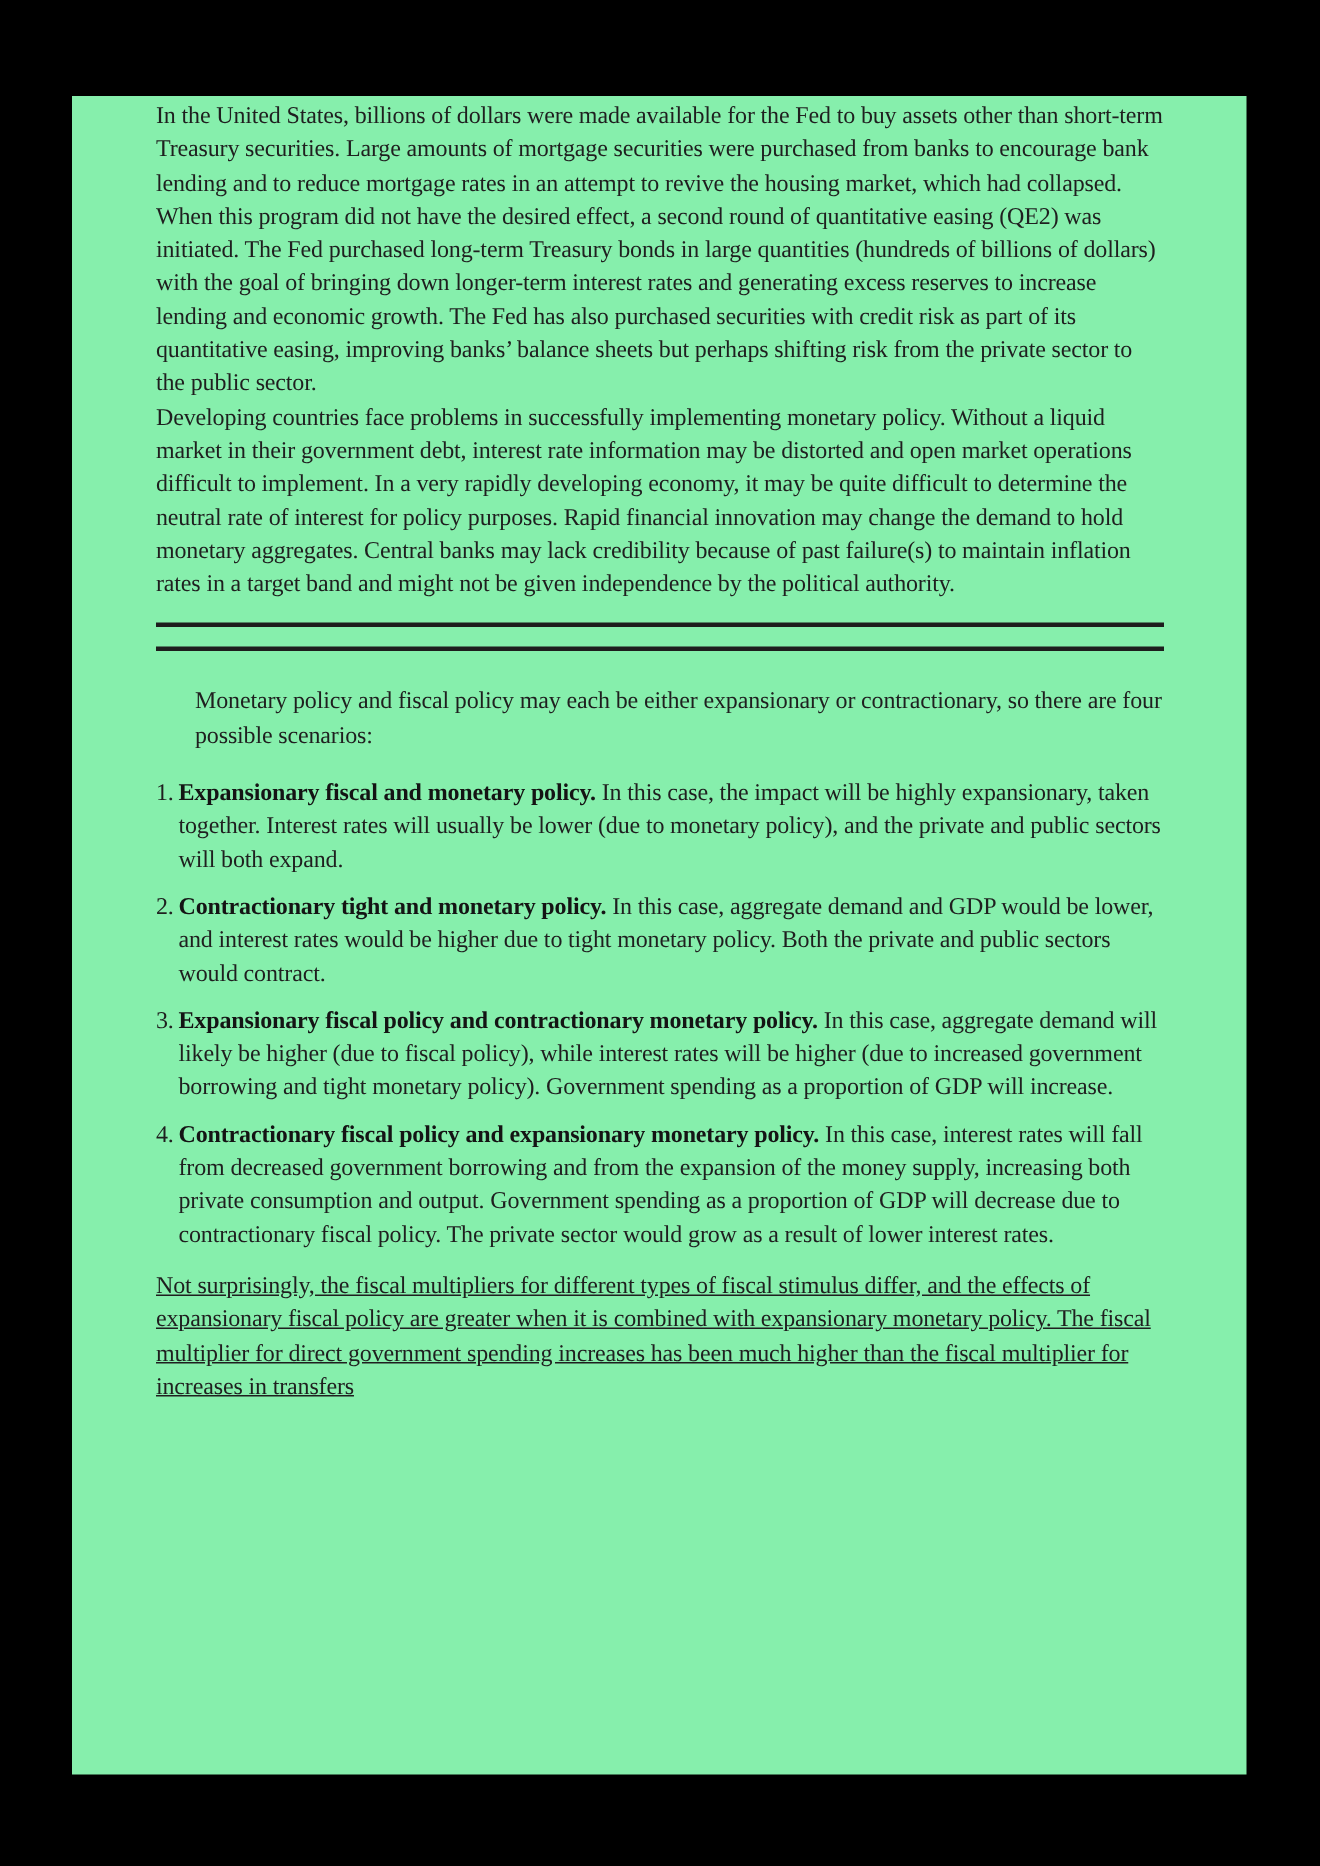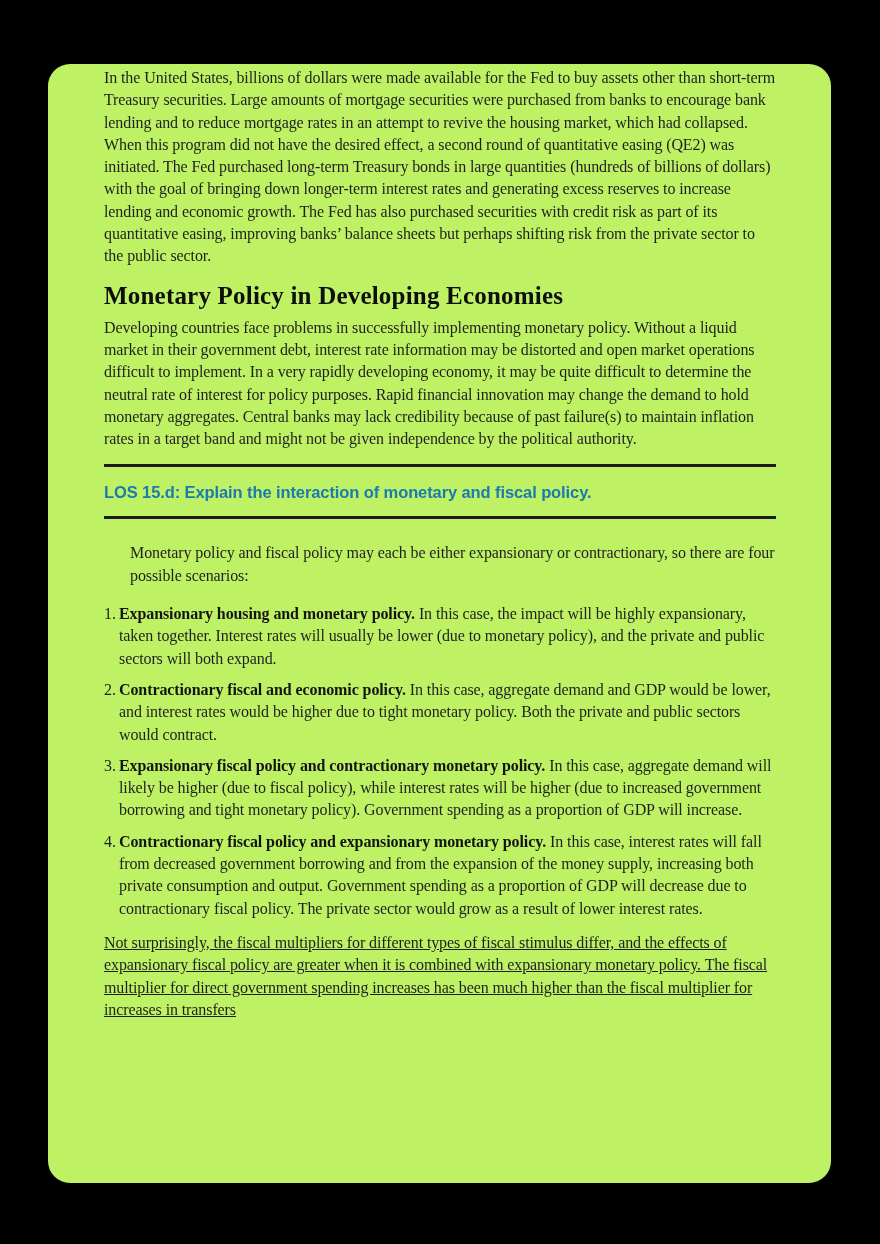--- a/index.html
+++ b/index.html
@@ -8,24 +8,23 @@
     background:#000000;
     position:relative;
     font-family:"Liberation Serif", serif;
     overflow:hidden;
   }
   .page {
     position:absolute;
     left:48px; top:64px;
     width:783px; height:1119px;
     box-sizing:border-box;
-    background:#bef264;
+    background:#86efac;
     padding:3px 55px 0 56px;
     color:#1f1f1f;
-    border-radius:22px;
   }
   .body-text {
     font-size:16px;
     line-height:22.3px;
     letter-spacing:-0.1px;
     margin:0;
     text-align:left;
   }
   .section-heading {
     font-size:25px;
@@ -73,40 +72,38 @@
   .li-body b { font-weight:bold; color:#141414; }
   .closing-para { margin-top:12px;text-decoration:underline; }
 </style>
 </head>
 <body>
 
 <div class="page">
 
   <p class="body-text">In the United States, billions of dollars were made available for the Fed to buy assets other than short-term Treasury securities. Large amounts of mortgage securities were purchased from banks to encourage bank lending and to reduce mortgage rates in an attempt to revive the housing market, which had collapsed. When this program did not have the desired effect, a second round of quantitative easing (QE2) was initiated. The Fed purchased long-term Treasury bonds in large quantities (hundreds of billions of dollars) with the goal of bringing down longer-term interest rates and generating excess reserves to increase lending and economic growth. The Fed has also purchased securities with credit risk as part of its quantitative easing, improving banks’ balance sheets but perhaps shifting risk from the private sector to the public sector.</p>
 
-  <h1 class="section-heading">Monetary Policy in Developing Economies</h1>
 
   <p class="body-text">Developing countries face problems in successfully implementing monetary policy. Without a liquid market in their government debt, interest rate information may be distorted and open market operations difficult to implement. In a very rapidly developing economy, it may be quite difficult to determine the neutral rate of interest for policy purposes. Rapid financial innovation may change the demand to hold monetary aggregates. Central banks may lack credibility because of past failure(s) to maintain inflation rates in a target band and might not be given independence by the political authority.</p>
 
   <div class="rule rule-top"></div>
 
-  <p class="los-statement">LOS 15.d: Explain the interaction of monetary and fiscal policy.</p>
 
   <div class="rule rule-bottom"></div>
 
   <p class="body-text intro-para">Monetary policy and fiscal policy may each be either expansionary or contractionary, so there are four possible scenarios:</p>
 
   <ol class="scenario-list">
     <li>
       <span class="li-num">1.</span>
-      <div class="li-body"><b>Expansionary housing and monetary policy.</b><span> In this case, the impact will be highly expansionary, taken together. Interest rates will usually be lower (due to monetary policy), and the private and public sectors will both expand.</span></div>
+      <div class="li-body"><b>Expansionary fiscal and monetary policy.</b><span> In this case, the impact will be highly expansionary, taken together. Interest rates will usually be lower (due to monetary policy), and the private and public sectors will both expand.</span></div>
     </li>
     <li>
       <span class="li-num">2.</span>
-      <div class="li-body"><b>Contractionary fiscal and economic policy.</b><span> In this case, aggregate demand and GDP would be lower, and interest rates would be higher due to tight monetary policy. Both the private and public sectors would contract.</span></div>
+      <div class="li-body"><b>Contractionary tight and monetary policy.</b><span> In this case, aggregate demand and GDP would be lower, and interest rates would be higher due to tight monetary policy. Both the private and public sectors would contract.</span></div>
     </li>
     <li>
       <span class="li-num">3.</span>
       <div class="li-body"><b>Expansionary fiscal policy and contractionary monetary policy.</b><span> In this case, aggregate demand will likely be higher (due to fiscal policy), while interest rates will be higher (due to increased government borrowing and tight monetary policy). Government spending as a proportion of GDP will increase.</span></div>
     </li>
     <li>
       <span class="li-num">4.</span>
       <div class="li-body"><b>Contractionary fiscal policy and expansionary monetary policy.</b><span> In this case, interest rates will fall from decreased government borrowing and from the expansion of the money supply, increasing both private consumption and output. Government spending as a proportion of GDP will decrease due to contractionary fiscal policy. The private sector would grow as a result of lower interest rates.</span></div>
     </li>
   </ol>

